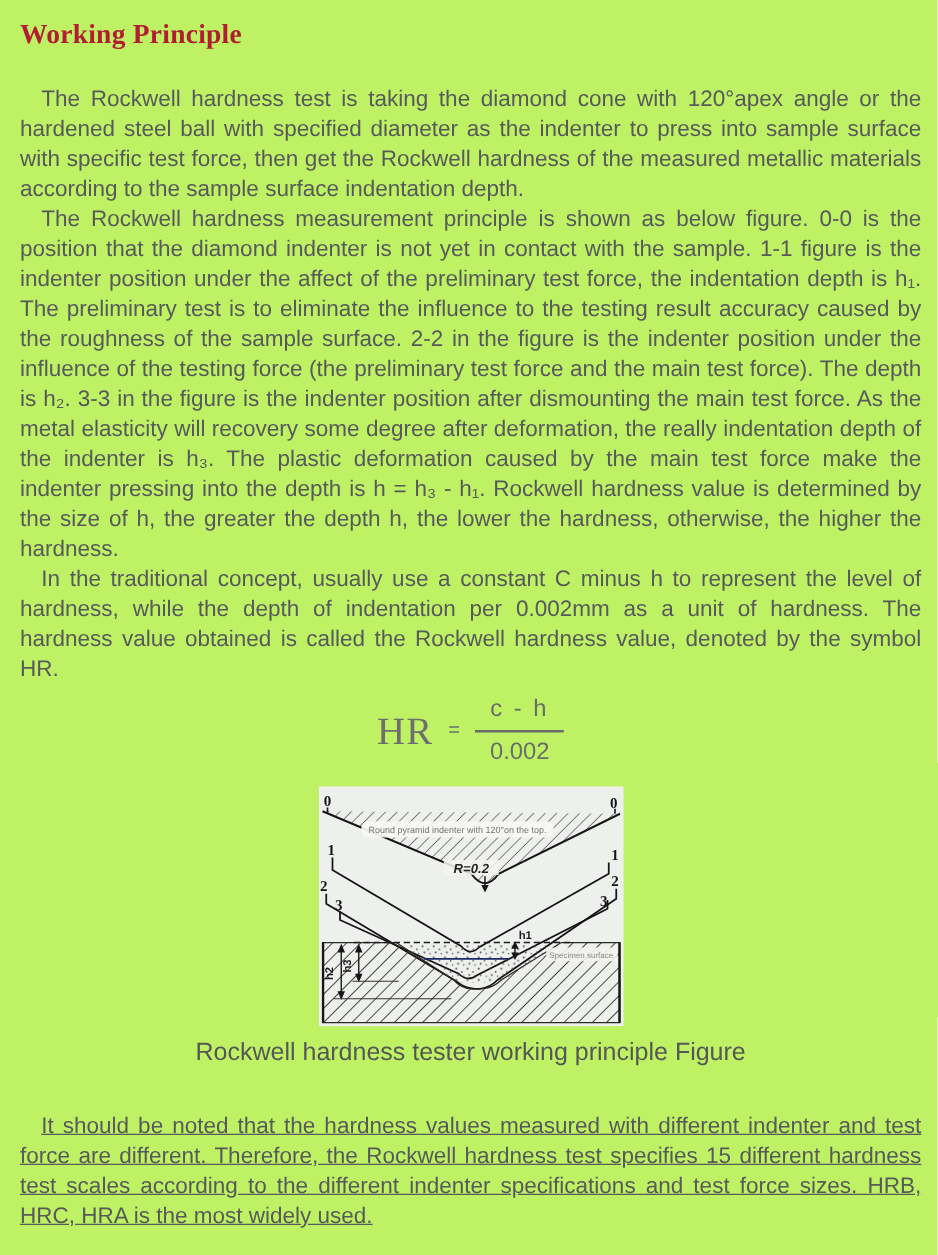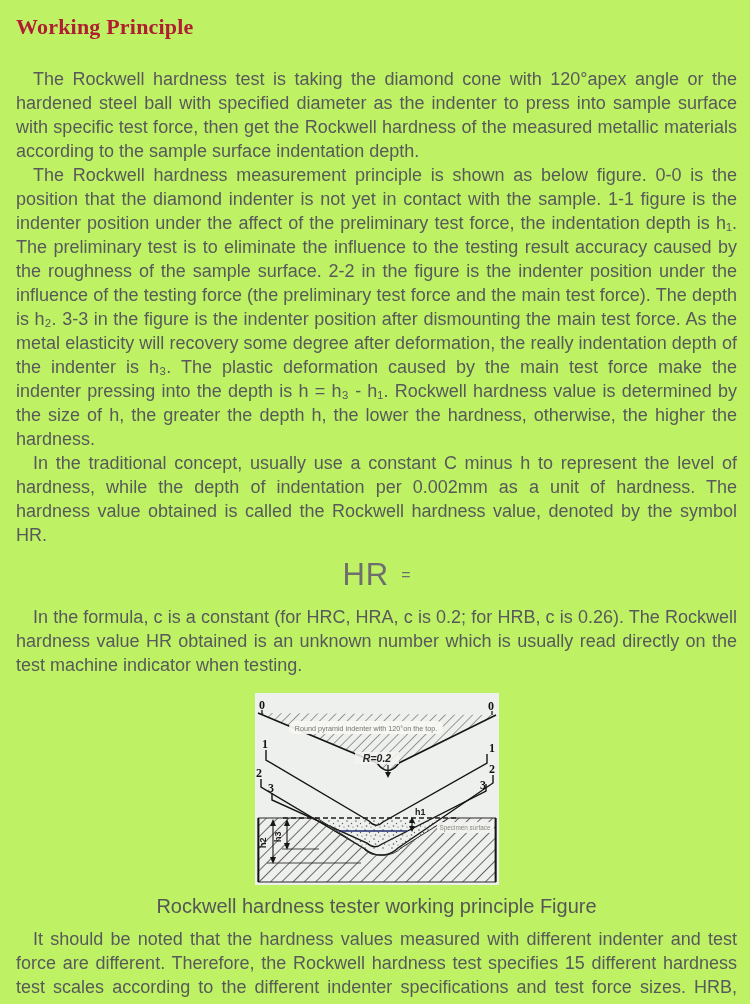--- a/index.html
+++ b/index.html
@@ -16,53 +16,56 @@
     margin:0 0 27px 0; letter-spacing:0.2px;
   }
   .body-p {
     color:#58595b; font-size:18px; line-height:24px;
     text-align:justify; text-indent:17px; margin:0;
   }
   .formula {
     display:flex; justify-content:center; align-items:center;
     gap:12px; margin:10px 0 12px 0; color:#6b6b6b;
   }
-  .formula .lhs { font-size:31px; letter-spacing:1px; color:#6e6e6e; }
+  .formula .lhs { font-size:31px; letter-spacing:1px; color:#6e6e6e;font-family:Liberation Serif, serif; }
   .formula .eq  { font-size:16px; color:#6e6e6e; }
   .frac { display:inline-flex; flex-direction:column; align-items:center; font-size:19px; color:#6b6b6b; }
   .frac .num { padding:0 12px 5px 12px; letter-spacing:2px; }
   .frac .den { border-top:2px solid #6b6b6b; padding:5px 12px 0 12px; }
   .figure-wrap { display:flex; justify-content:center; margin-top:16px; }
   .figure-box { width:244px; height:192px; }
   .caption {
     text-align:center; color:#565656; font-size:20px;
     margin:10px 0 0 0;
   }
-  .last-p { margin-top:9px; }
+  .last-p { margin-top:34px;text-decoration:underline; }
   svg text { font-family:"Liberation Sans","DejaVu Sans",sans-serif; }
   .lvl { font-family:"Liberation Serif","DejaVu Serif",serif; font-weight:700; font-size:12px; fill:#141414; }
   .dep { font-weight:700; font-size:9px; fill:#1a1a1a; }
 </style>
 </head>
 <body>
 
 <div class="page">
 
   <h1 class="heading">Working Principle</h1>
 
   <p class="body-p">The Rockwell hardness test is taking the diamond cone with 120°apex angle or the hardened steel ball with specified diameter as the indenter to press into sample surface with specific test force, then get the Rockwell hardness of the measured metallic materials according to the sample surface indentation depth.</p>
   <p class="body-p">The Rockwell hardness measurement principle is shown as below figure. 0-0 is the position that the diamond indenter is not yet in contact with the sample. 1-1 figure is the indenter position under the affect of the preliminary test force, the indentation depth is h₁. The preliminary test is to eliminate the influence to the testing result accuracy caused by the roughness of the sample surface. 2-2 in the figure is the indenter position under the influence of the testing force (the preliminary test force and the main test force). The depth is h₂. 3-3 in the figure is the indenter position after dismounting the main test force. As the metal elasticity will recovery some degree after deformation, the really indentation depth of the indenter is h₃. The plastic deformation caused by the main test force make the indenter pressing into the depth is h = h₃ - h₁. Rockwell hardness value is determined by the size of h, the greater the depth h, the lower the hardness, otherwise, the higher the hardness.</p>
   <p class="body-p">In the traditional concept, usually use a constant C minus h to represent the level of hardness, while the depth of indentation per 0.002mm as a unit of hardness. The hardness value obtained is called the Rockwell hardness value, denoted by the symbol HR.</p>
 
   <div class="formula">
     <span class="lhs">HR</span>
     <span class="eq">=</span>
+    <span class="frac">
+      <span class="num">c - h</span>
+      <span class="den">0.002</span>
+    </span>
   </div>
 
-  <p class="body-p">In the formula, c is a constant (for HRC, HRA, c is 0.2; for HRB, c is 0.26). The Rockwell hardness value HR obtained is an unknown number which is usually read directly on the test machine indicator when testing.</p>
 
   <div class="figure-wrap">
     <svg class="figure-box" viewBox="0 0 244 192" xmlns="http://www.w3.org/2000/svg">
       <defs>
         <pattern id="hatchA" width="6.5" height="6.5" patternUnits="userSpaceOnUse" patternTransform="rotate(45)">
           <line x1="0" y1="0" x2="0" y2="6.5" stroke="#3d3d3b" stroke-width="1"></line>
         </pattern>
         <pattern id="hatchB" width="8" height="8" patternUnits="userSpaceOnUse" patternTransform="rotate(45)">
           <line x1="0" y1="0" x2="0" y2="8" stroke="#2e2e2c" stroke-width="1.4"></line>
         </pattern>

